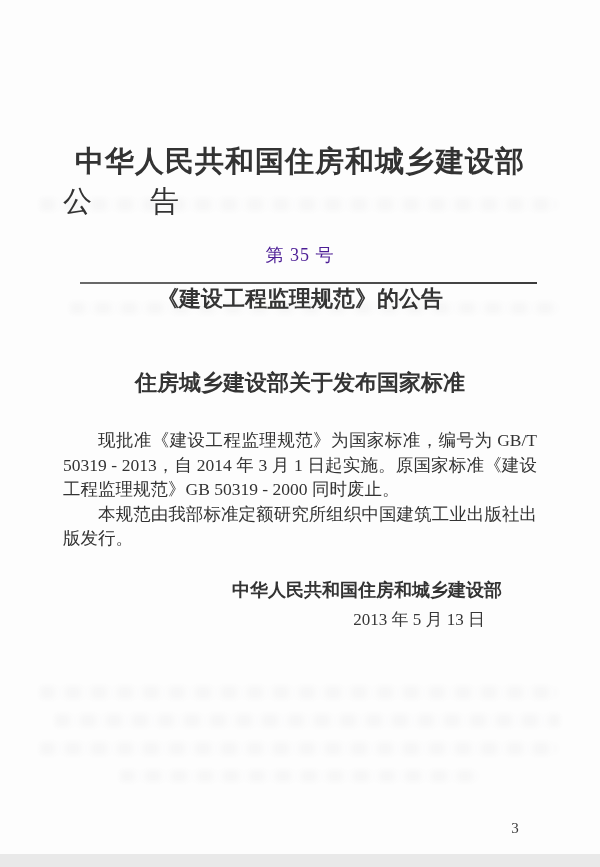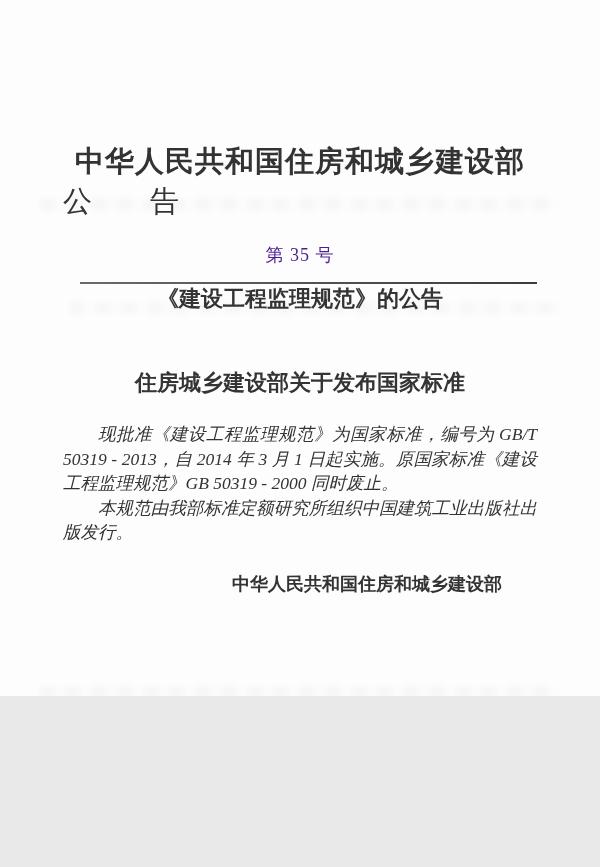--- a/index.html
+++ b/index.html
@@ -1,19 +1,19 @@
 <!DOCTYPE html>
 <html><head>
 <meta charset="utf-8">
 <style>
   html, body { margin: 0; padding: 0; background: #e9e9e9; }
   .page {
     position: relative;
     width: 600px;
-    height: 696px;
+    height: 854px;
     margin: 0 auto;
     background: #fdfdfd;
     overflow: hidden;
     font-family: "Liberation Serif", "DejaVu Serif", serif;
     color: #2e2e2e;
   }
   .content {
     position: absolute;
     left: 63px;
     right: 63px;
@@ -52,21 +52,21 @@
   }
   .notice-title {
     margin: 54px 0 0 0;
     text-align: center;
     font-size: 22px;
     line-height: 30px;
     font-weight: bold;
     color: #343434;
   }
   .notice-title.second { margin-top: 0; }
-  .body-text { margin-top: 24px; font-style: italic; }
+  .body-text { margin-top: 30px; }
   .body-para {
     margin: 0;
     font-size: 17.5px;
     line-height: 24.5px;
     text-align: justify;
     text-indent: 2em;
     color: #333;
   }
   .signature {
     margin-top: 28px;
@@ -142,18 +142,19 @@
 
     <h2 class="notice-title">住房城乡建设部关于发布国家标准</h2>
 
     <div class="body-text">
       <p class="body-para">现批准《建设工程监理规范》为国家标准，编号为 GB/T 50319 - 2013，自 2014 年 3 月 1 日起实施。原国家标准《建设工程监理规范》GB 50319 - 2000 同时废止。</p>
       <p class="body-para">本规范由我部标准定额研究所组织中国建筑工业出版社出版发行。</p>
     </div>
 
     <div class="signature">中华人民共和国住房和城乡建设部</div>
 
+    <div class="date">2013 年 5 月 13 日</div>
 
   </div>
 
   <div class="page-number">3</div>
 
 </div>
 
 </body></html>

